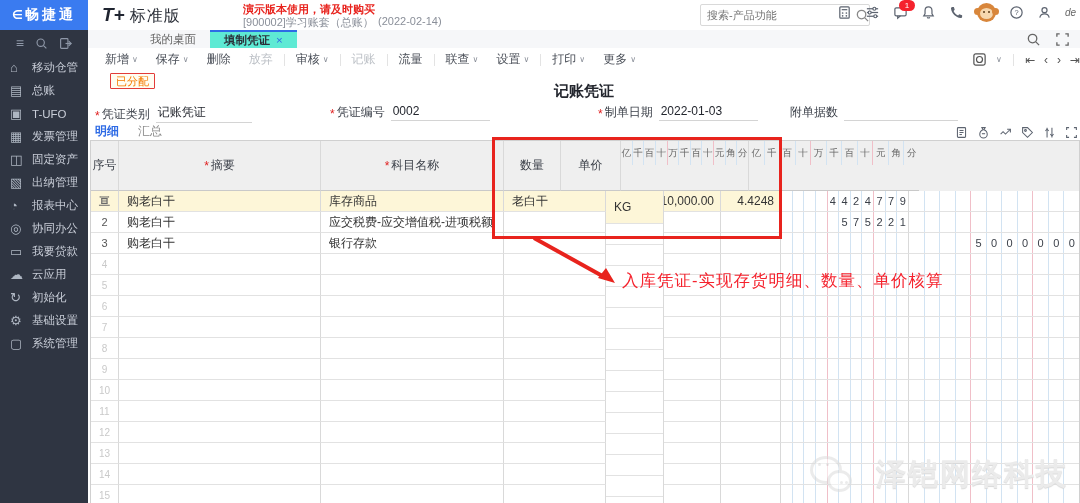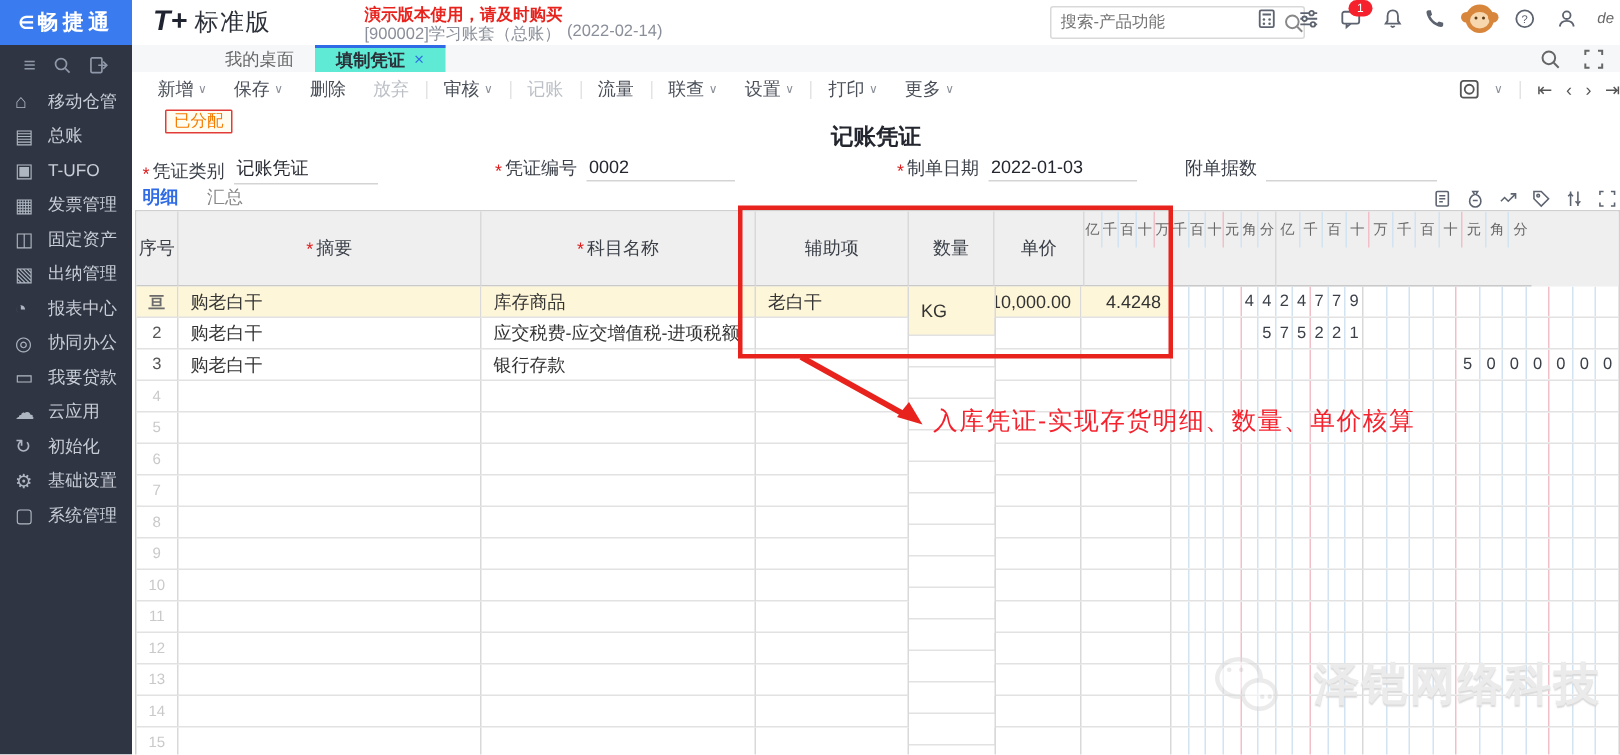--- a/index.html
+++ b/index.html
@@ -100,21 +100,21 @@
   .digits.body .dg{font-size:11px;color:#3a3f48;}
   .rowno{color:#c9c9c9;font-size:10px;}
   .rowno.filled{color:#555;font-size:11px;}
   .hl{background:#fdf6d8;}
   .marker{font-size:11px;color:#6b6b6b;font-weight:bold;}
   
   #red-rect{left:492px;top:137px;width:284px;height:96px;border:3px solid #e8231d;z-index:6;pointer-events:none;}
   #red-arrow{left:520px;top:230px;z-index:6;pointer-events:none;}
   #annotation{left:622px;top:270px;color:#f5222d;font-size:16.5px;font-weight:500;letter-spacing:1px;z-index:6;}
   
-  #watermark{right:12px;bottom:26px;display:flex;align-items:center;gap:24px;z-index:5;pointer-events:none;}
+  #watermark{right:12px;bottom:8px;display:flex;align-items:center;gap:24px;z-index:5;pointer-events:none;}
   #wm-icon{width:42px;height:38px;position:relative;opacity:.55;}
   #wm-icon .b1{position:absolute;left:0;top:0;width:26px;height:22px;border:3px solid #dcdcdc;border-radius:50%;background:#fff;}
   #wm-icon .b2{position:absolute;right:0;bottom:2px;width:19px;height:16px;border:3px solid #dcdcdc;border-radius:50%;background:#fff;}
   #wm-icon .e{position:absolute;width:3px;height:3px;border-radius:50%;background:#dcdcdc;}
   #wm-text{font-size:30px;color:#ebebeb;text-shadow:0 1px 1px #d9d9d9;letter-spacing:2px;font-weight:bold;}
 </style>
 </head>
 <body>
 
 <div id="sidebar" class="abs">
@@ -434,21 +434,20 @@
         <polyline points="5,14 2,14 2,11"></polyline>
       </svg>
     </span>
   </div>
 
 <div id="vtable" class="abs">
     <div class="trow header">
       <div class="cell c-no">序号</div>
       <div class="cell c-sum"><span class="req">*</span>摘要</div>
       <div class="cell c-acc"><span class="req">*</span>科目名称</div>
-      <div class="cell c-aux">辅助项</div>
       <div class="cell c-qty">数量</div>
       <div class="cell c-price">单价</div>
       <div class="cell c-debit">
         <div class="amt-h">
           <div class="digits ">
             <span class="dg ">亿</span>
             <span class="dg ">千</span>
             <span class="dg ">百</span>
             <span class="dg ">十</span>
             <span class="dg grp">万</span>

